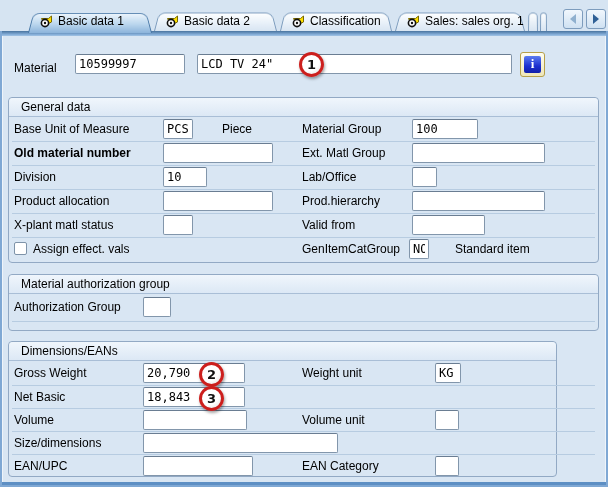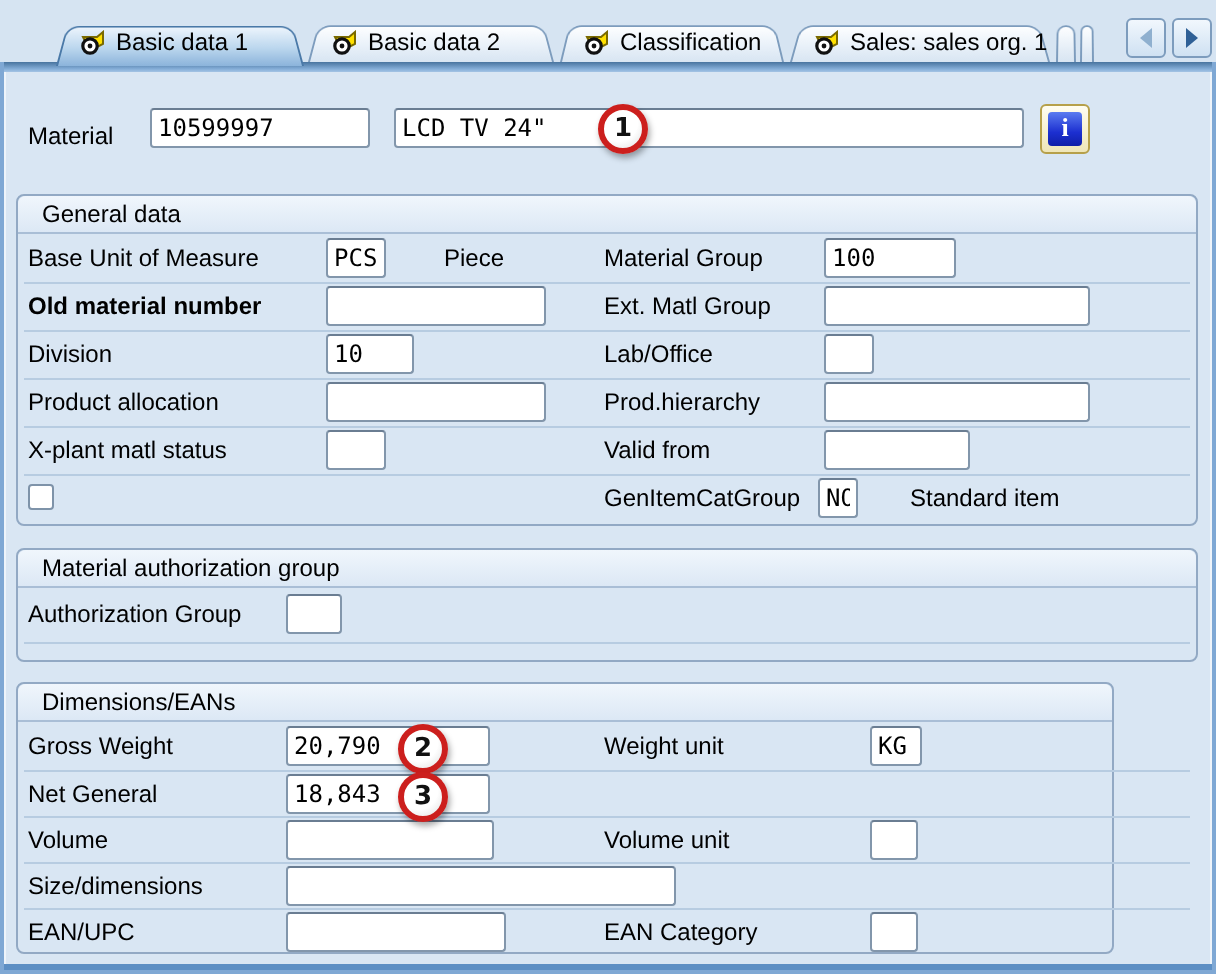--- a/index.html
+++ b/index.html
@@ -174,20 +174,21 @@
   <input class="fld" style="left: 412px; top: 191px; width: 133px;" value="">
   <div class="sep" style="left:12px;top:213px;width:583px;"></div>
 
   <span class="lbl" style="left:14px;top:218px;">X-plant matl status</span>
   <input class="fld" style="left: 163px; top: 215px; width: 30px;" value="">
   <span class="lbl" style="left:302px;top:218px;">Valid from</span>
   <input class="fld" style="left: 412px; top: 215px; width: 73px;" value="">
   <div class="sep" style="left:12px;top:237px;width:583px;"></div>
 
   <span class="checkbox" style="left:14px;top:242px;"></span>
+  <span class="lbl" style="left:33px;top:242px;">Assign effect. vals</span>
   <span class="lbl" style="left:302px;top:242px;">GenItemCatGroup</span>
   <input class="fld" style="left: 409px; top: 239px; width: 20px;" value="NORM">
   <span class="lbl" style="left:455px;top:242px;">Standard item</span>
 
   <div class="gbox" style="left:8px;top:274px;width:591px;height:57px;">
     <div class="gbox-head">Material authorization group</div>
   </div>
   <span class="lbl" style="left:14px;top:300px;">Authorization Group</span>
   <input class="fld" style="left: 143px; top: 297px; width: 28px;" value="">
   <div class="sep" style="left:12px;top:321px;width:583px;"></div>
@@ -195,21 +196,21 @@
   <div class="gbox" style="left:8px;top:341px;width:549px;height:136px;">
     <div class="gbox-head">Dimensions/EANs</div>
   </div>
   <span class="lbl" style="left:14px;top:366px;">Gross Weight</span>
   <input class="fld" style="left: 143px; top: 363px; width: 102px;" value="20,790">
   <div class="circle" style="left:199px;top:362px;">2</div>
   <span class="lbl" style="left:302px;top:366px;">Weight unit</span>
   <input class="fld" style="left: 435px; top: 363px; width: 26px;" value="KG">
   <div class="sep" style="left:12px;top:385px;width:583px;"></div>
 
-  <span class="lbl" style="left:14px;top:390px;">Net General</span>
+  <span class="lbl" style="left:14px;top:390px;">Net Basic</span>
   <input class="fld" style="left: 143px; top: 387px; width: 102px;" value="18,843">
   <div class="circle" style="left:199px;top:386px;">3</div>
   <div class="sep" style="left:12px;top:408px;width:583px;"></div>
 
   <span class="lbl" style="left:14px;top:413px;">Volume</span>
   <input class="fld" style="left: 143px; top: 410px; width: 104px;" value="">
   <span class="lbl" style="left:302px;top:413px;">Volume unit</span>
   <input class="fld" style="left: 435px; top: 410px; width: 24px;" value="">
   <div class="sep" style="left:12px;top:431px;width:583px;"></div>
 

